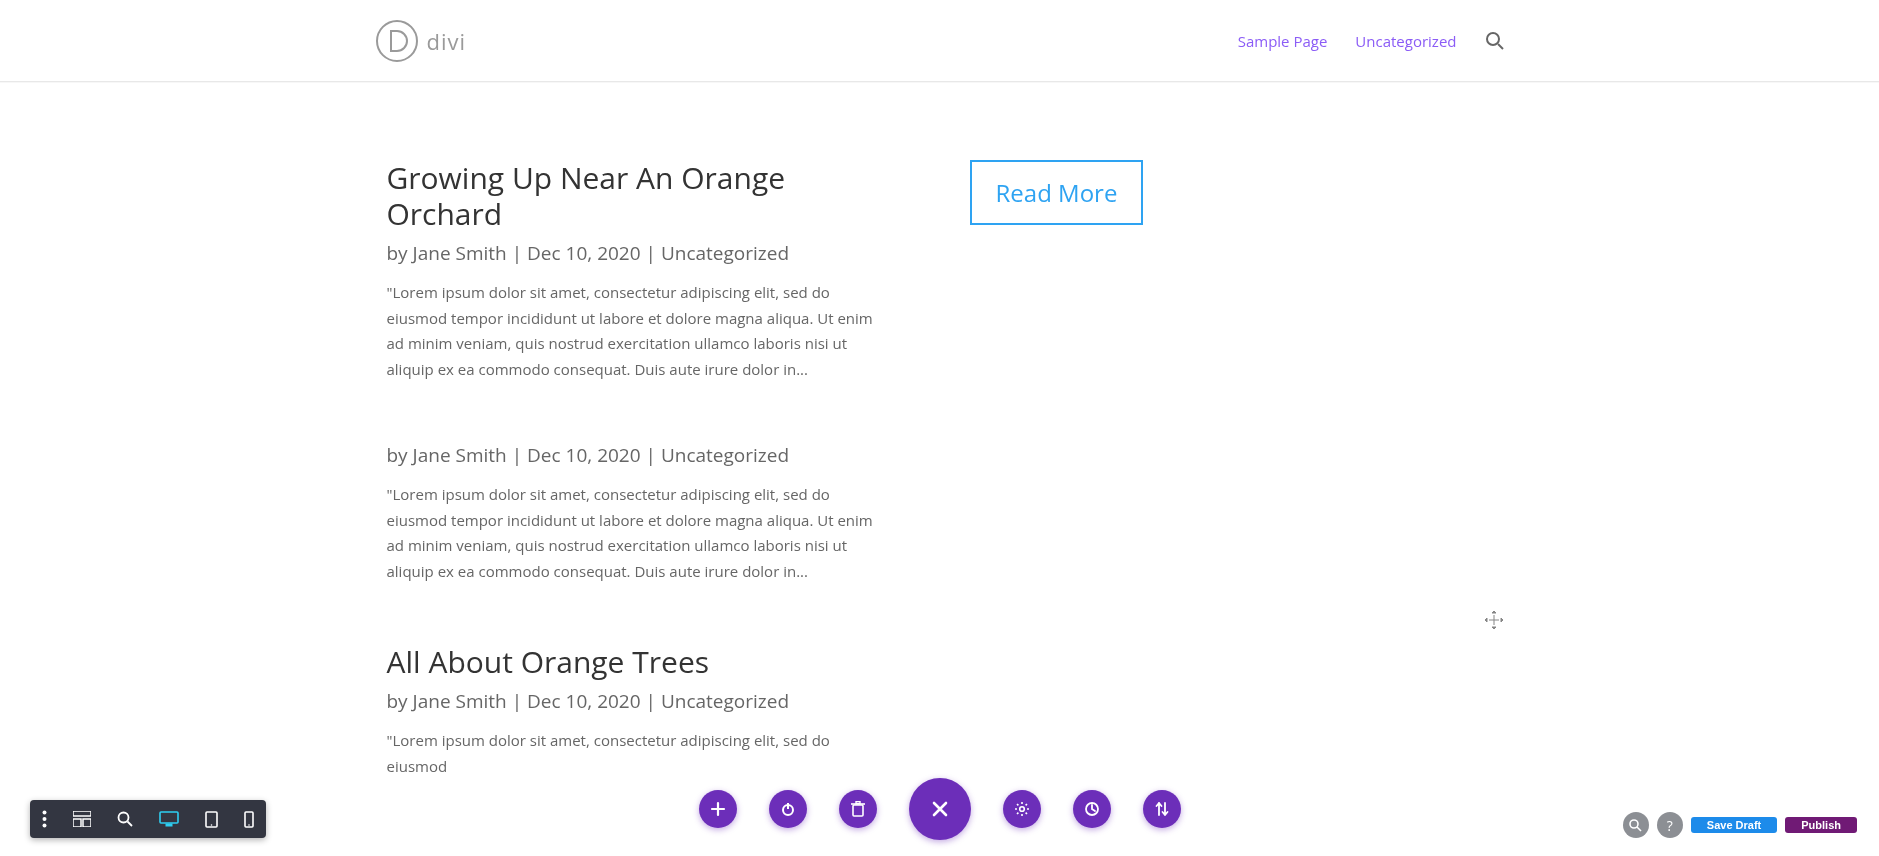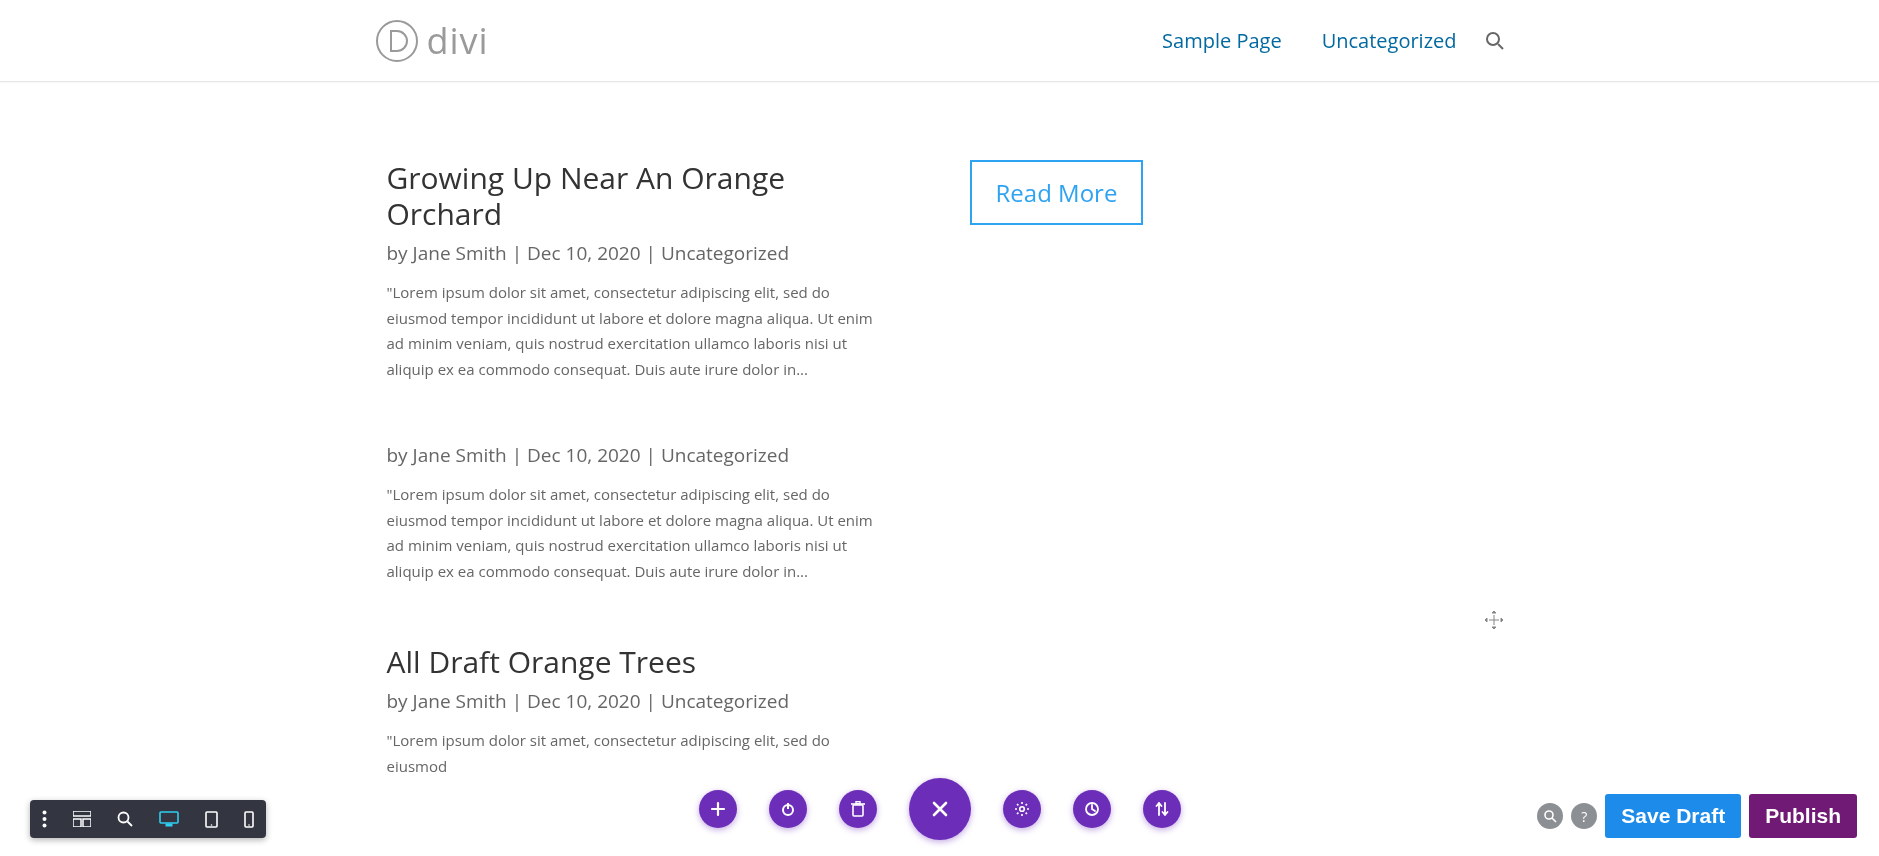--- a/index.html
+++ b/index.html
@@ -27,35 +27,34 @@
     width: 1130px;
     margin: 0 auto;
     display: flex;
     align-items: center;
     justify-content: space-between;
   }
   .logo {
     display: flex;
     align-items: center;
     color: #9a9a9a;
-    font-size: 36px;
+    font-size: 22px;
     letter-spacing: 1px;
   }
   .logo svg { margin-right: 8px; }
   .main-nav {
     display: flex;
     align-items: center;
     gap: 28px;
   }
   .nav-item {
-    color: #0369a1;
-    font-size: 20px;
+    color: #8b5cf6;
+    font-size: 15px;
     cursor: pointer;
     text-decoration: none;
-    margin-left: 12px;
   }
   .search-btn {
     cursor: pointer;
     color: #666;
     display: flex;
     align-items: center;
   }
 
   
   .content-wrap {
@@ -166,22 +165,22 @@
     border-radius: 50%;
     background: #8c8f94;
     color: #fff;
     font-size: 14px;
     display: flex;
     align-items: center;
     justify-content: center;
     cursor: pointer;
   }
   .btn {
-    padding: 10px 16px;
-    font-size: 21px;
+    padding: 2px 16px;
+    font-size: 11px;
     color: #fff;
     border-radius: 3px;
     cursor: pointer;
     border: none;
     font-weight: 600;
     text-align: center;
   }
   .btn-save    { background: #1d8bea; }
   .btn-publish { background: #701a75; }
 
@@ -231,21 +230,21 @@
     </article>
 
     <article class="post">
       <div class="post-meta">
         <span>by </span><a>Jane Smith</a><span> | </span><span>Dec 10, 2020</span><span> | </span><a>Uncategorized</a>
       </div>
       <p class="post-excerpt">"Lorem ipsum dolor sit amet, consectetur adipiscing elit, sed do eiusmod tempor incididunt ut labore et dolore magna aliqua. Ut enim ad minim veniam, quis nostrud exercitation ullamco laboris nisi ut aliquip ex ea commodo consequat. Duis aute irure dolor in...</p>
     </article>
 
     <article class="post">
-      <h2>All Draft Orange Trees</h2>
+      <h2>All About Orange Trees</h2>
       <div class="post-meta">
         <span>by </span><a>Jane Smith</a><span> | </span><span>Dec 10, 2020</span><span> | </span><a>Uncategorized</a>
       </div>
       <p class="post-excerpt">"Lorem ipsum dolor sit amet, consectetur adipiscing elit, sed do eiusmod</p>
     </article>
 
   </div>
 
   <div class="side-col">
     <span class="read-more">Read More</span>

